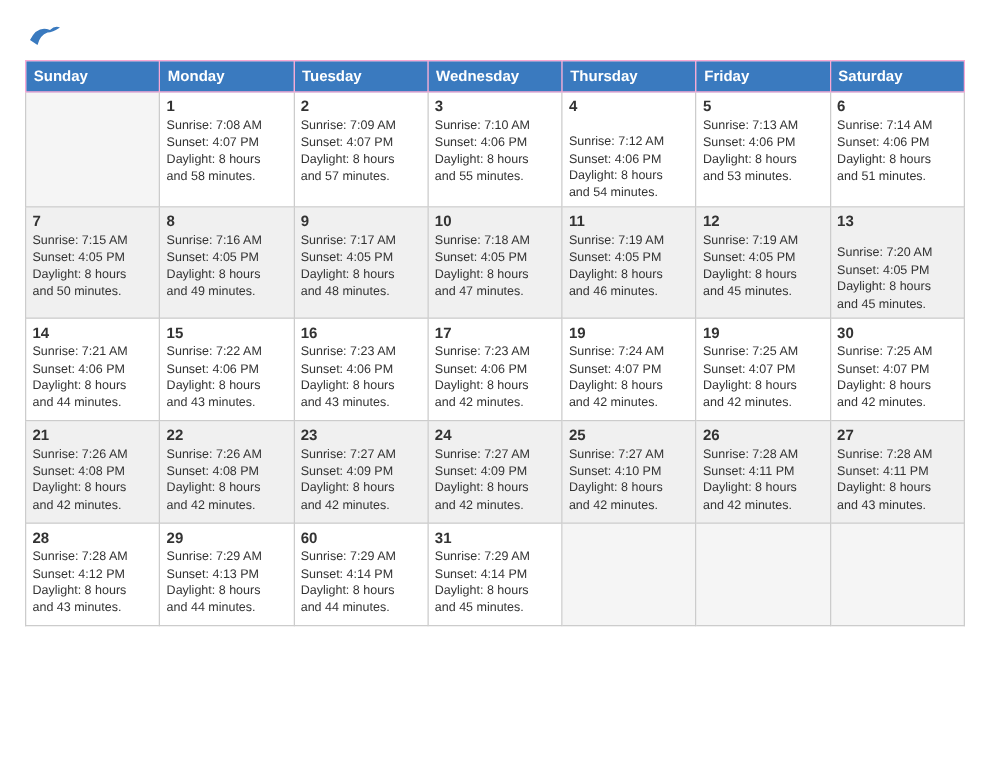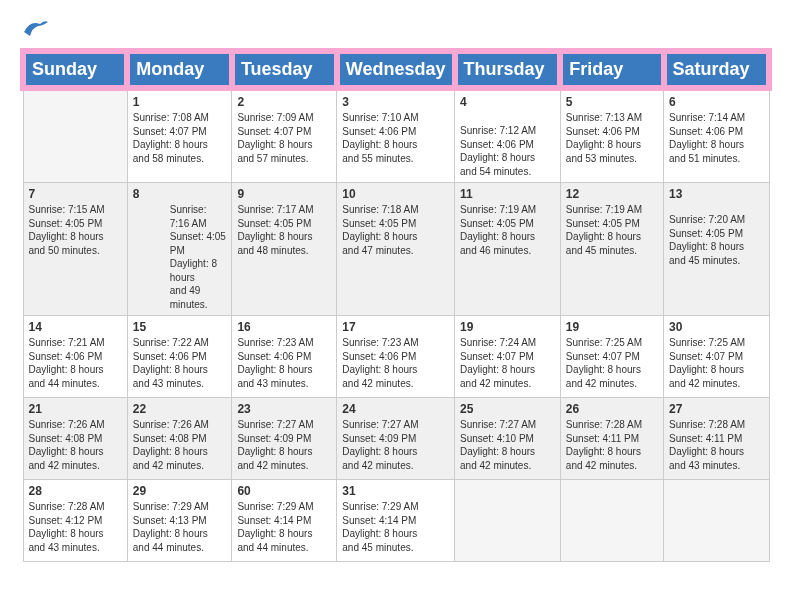--- a/index.html
+++ b/index.html
@@ -47,25 +47,25 @@
       color: #555;
     }
     .calendar {
       width: 100%;
       border-collapse: collapse;
       border: 1px solid #ccc;
     }
     .calendar th {
       background: #3a7abf;
       color: #fff;
-      font-size: 18px;
+      font-size: 12px;
       font-weight: bold;
       text-align: left;
       padding: 5px 6px;
-      border: 6px solid #f9a8d4;
+      border: 1px solid #f9a8d4;
     }
     .calendar td {
       vertical-align: top;
       border: 1px solid #ccc;
       padding: 4px 5px;
       width: calc(100% / 7);
       height: 82px;
       background: #fff;
     }
     .calendar td.empty {
@@ -170,21 +170,21 @@
         <tr class="row-shaded">
           <td>
             <span class="day-num">7</span>
             <div class="day-info" style="white-space: pre-line;">Sunrise: 7:15 AM
 Sunset: 4:05 PM
 Daylight: 8 hours
 and 50 minutes.</div>
           </td>
           <td>
             <span class="day-num">8</span>
-            <div class="day-info" style="white-space: pre-line; margin-left: 37px;">Sunrise: 7:16 AM
+            <div class="day-info" style="white-space: pre-line;">Sunrise: 7:16 AM
 Sunset: 4:05 PM
 Daylight: 8 hours
 and 49 minutes.</div>
           </td>
           <td>
             <span class="day-num">9</span>
             <div class="day-info" style="white-space: pre-line;">Sunrise: 7:17 AM
 Sunset: 4:05 PM
 Daylight: 8 hours
 and 48 minutes.</div>

